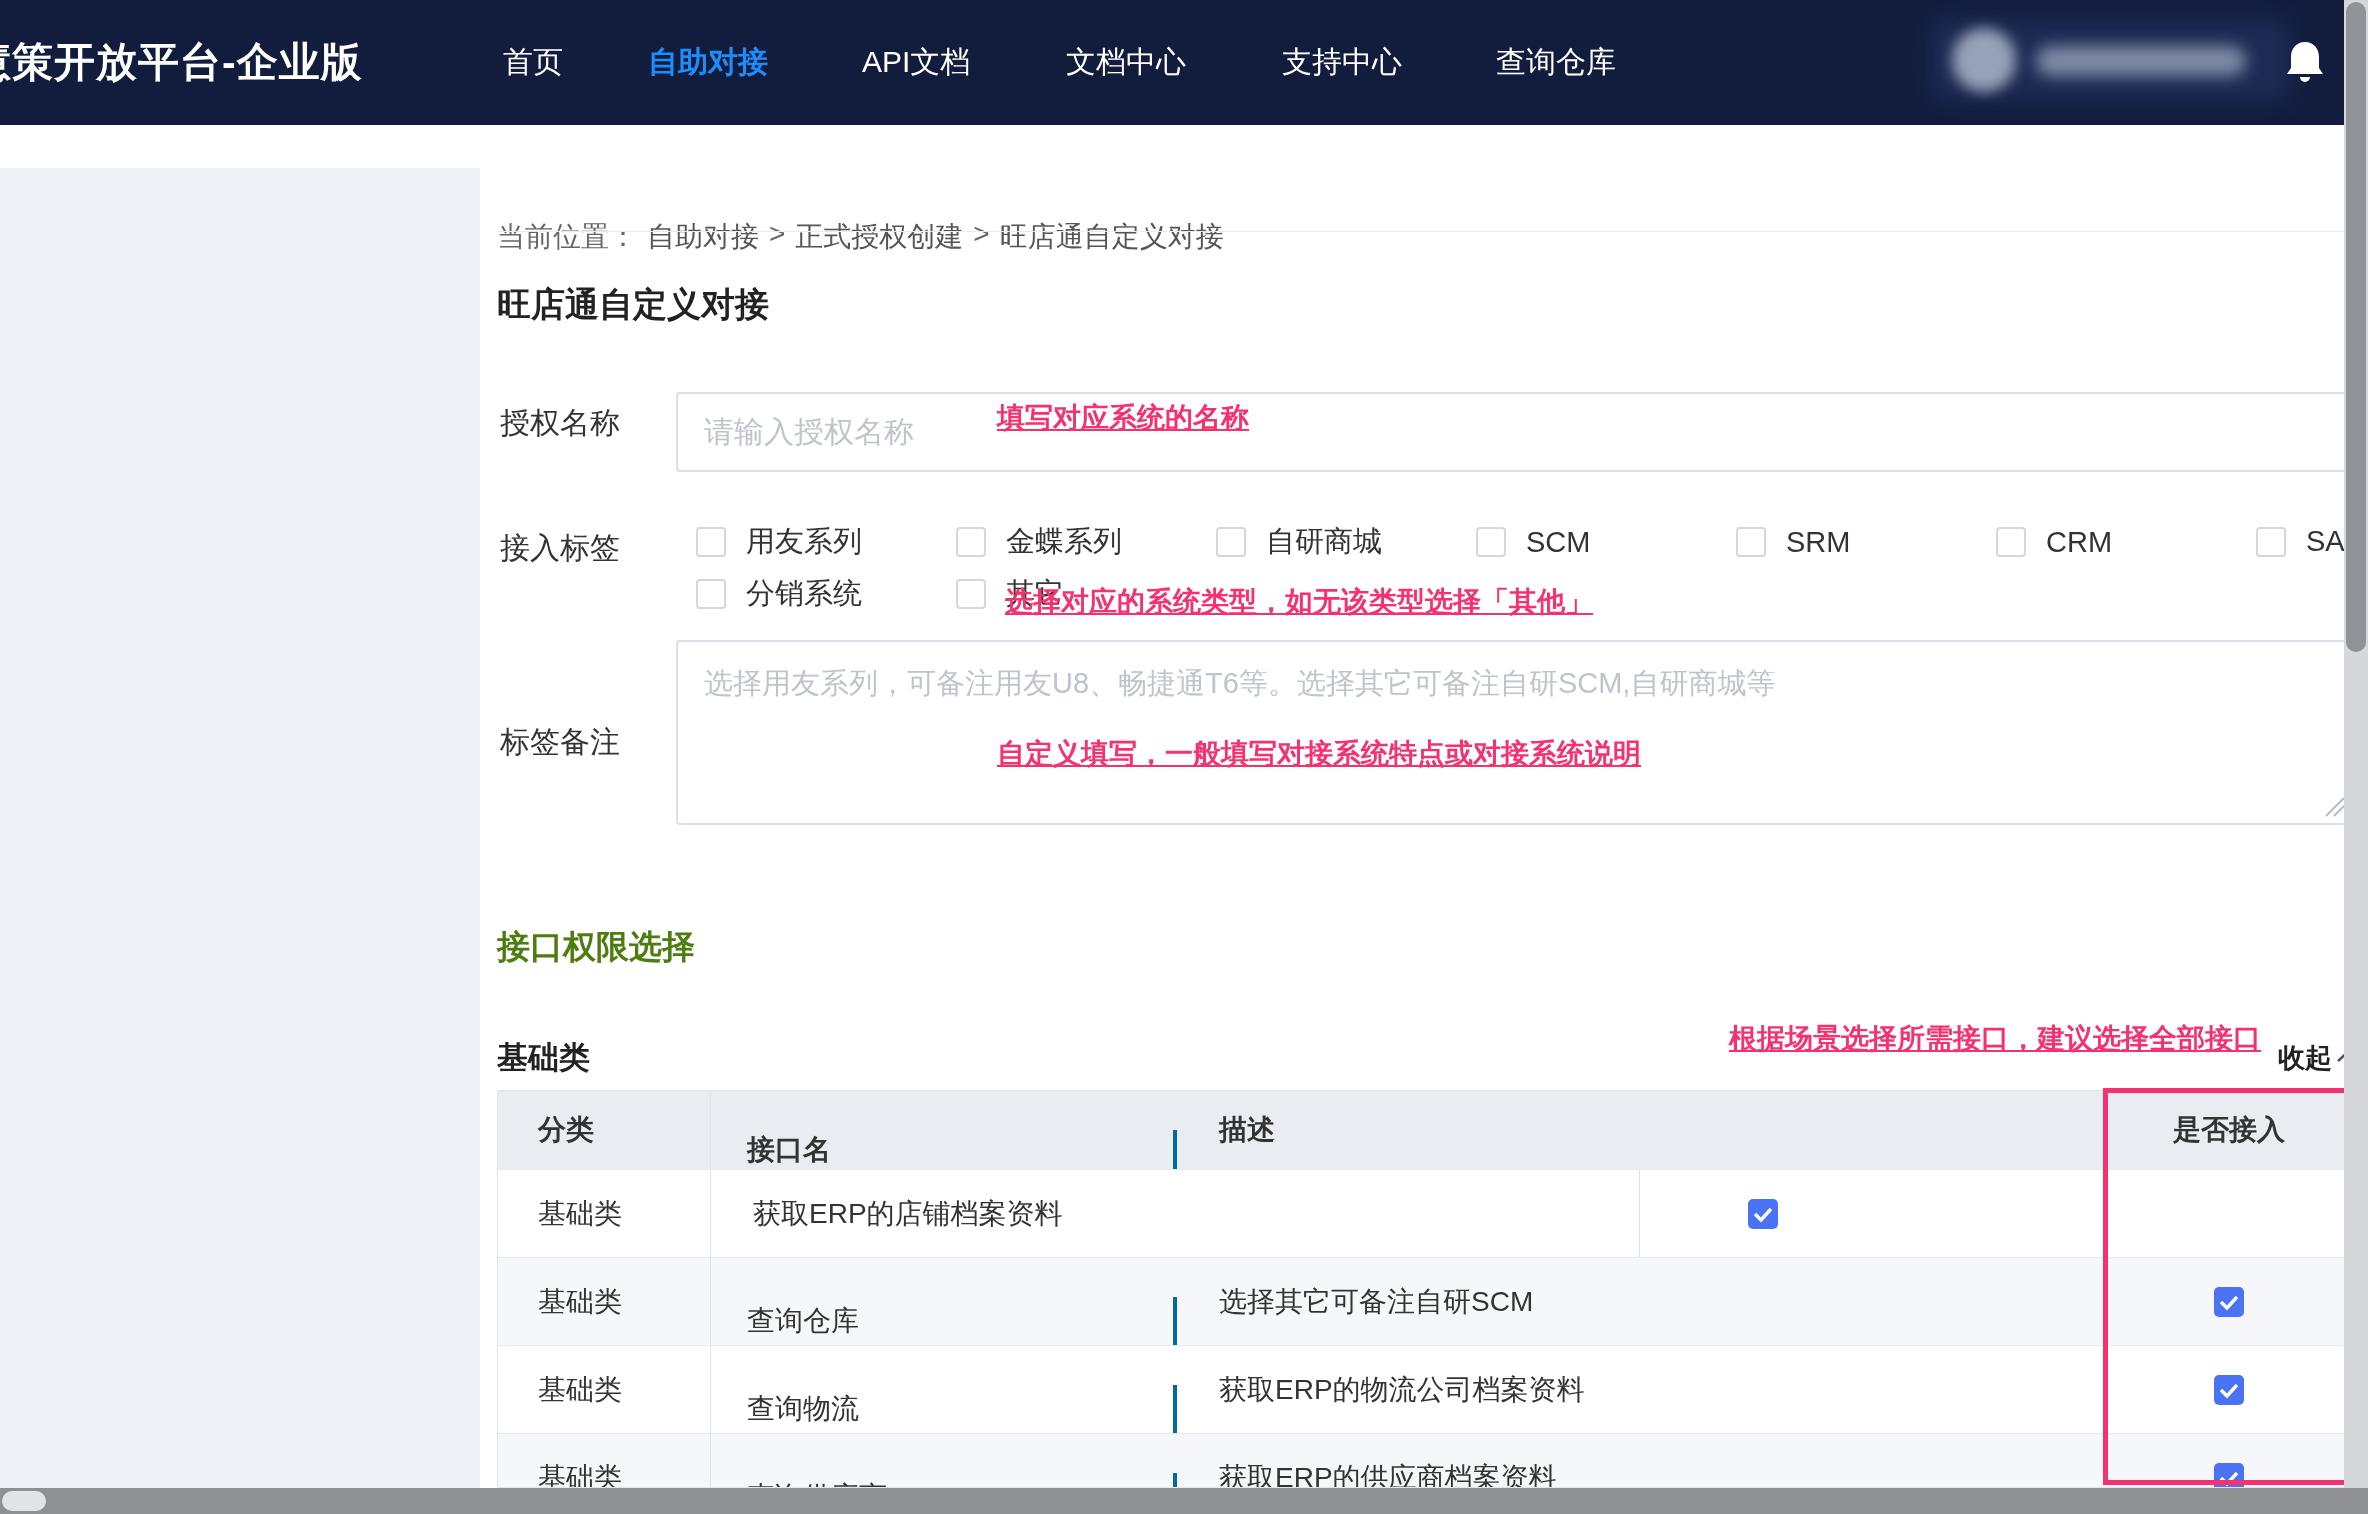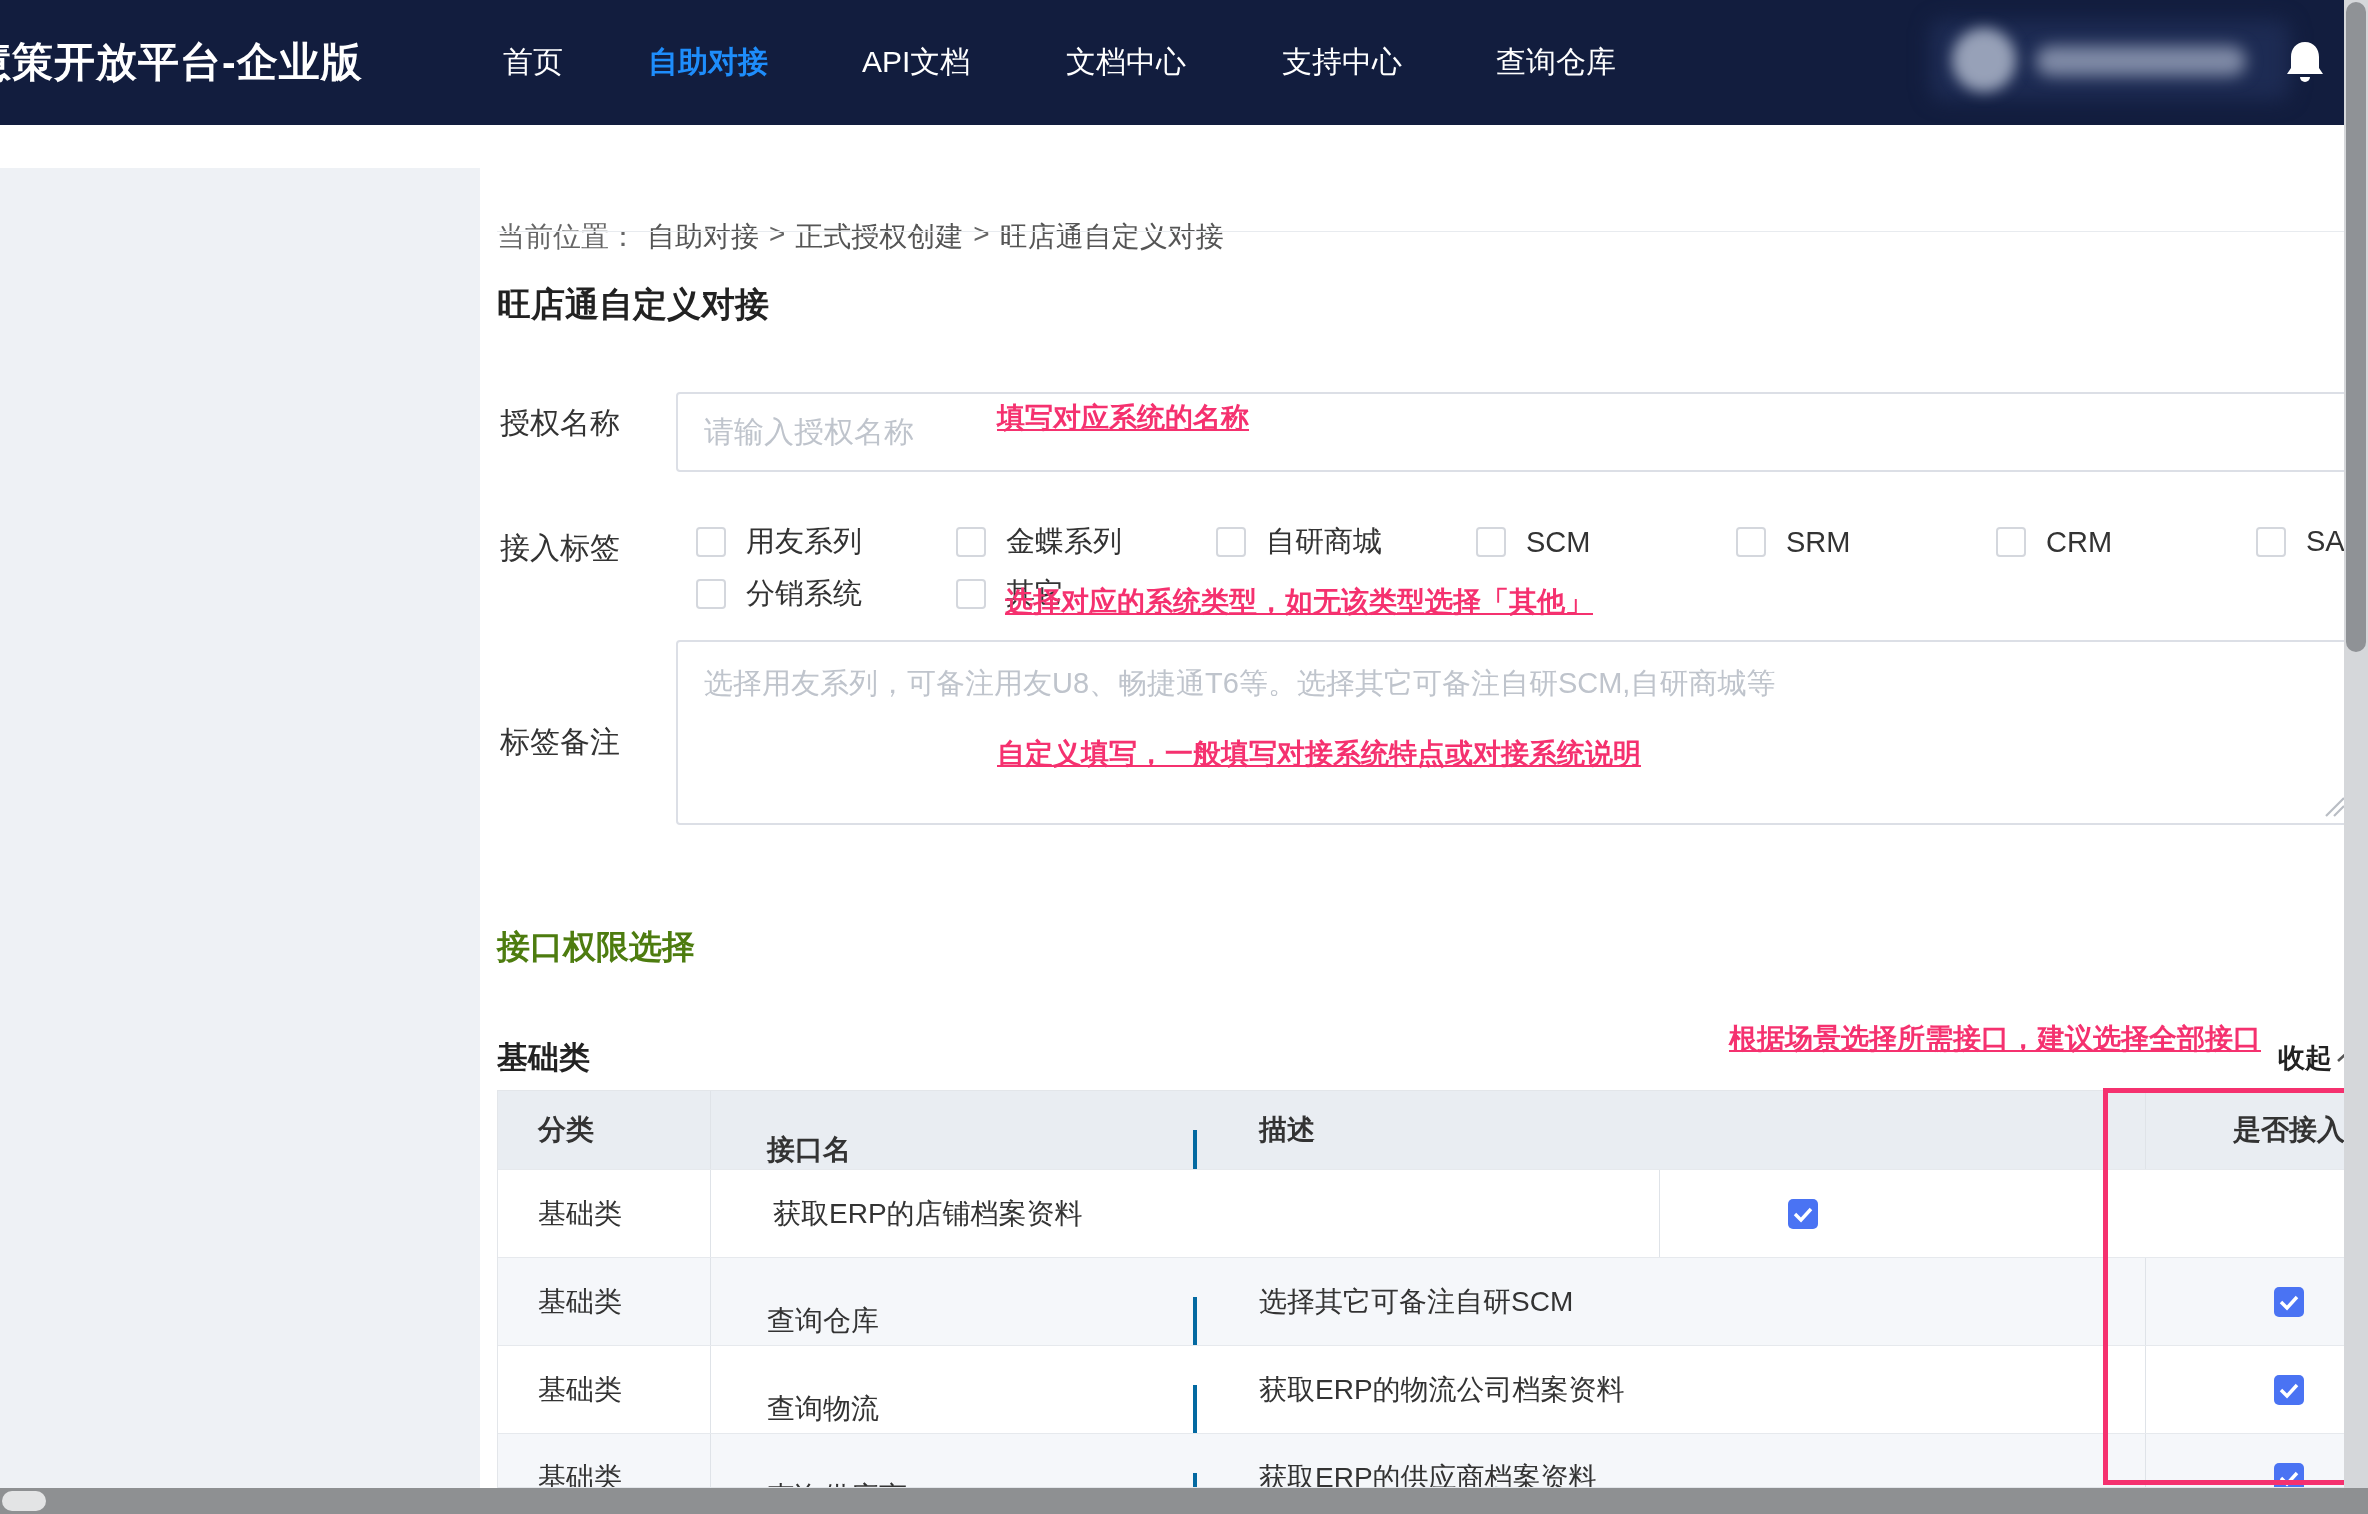--- a/index.html
+++ b/index.html
@@ -51,21 +51,21 @@
   .grip{position:absolute;left:2320px;top:792px;z-index:3;}
   .note{position:absolute;font-size:28px;font-weight:bold;color:#f5316f;white-space:nowrap;z-index:5;text-decoration:underline;}
   .section-title{position:absolute;left:497px;top:925px;font-size:33px;font-weight:bold;color:#4d7c0f;}
   .group-title{position:absolute;left:497px;top:1037px;font-size:31px;font-weight:bold;color:#222;}
   .collapse{position:absolute;left:2278px;top:1040px;font-size:27px;font-weight:bold;color:#222;z-index:1;cursor:pointer;}
   .collapse-chev{position:absolute;left:2334px;top:1046px;z-index:5;cursor:pointer;}
   .note-right{background:#fff;padding:2px 6px;}
   
   .ptable{position:absolute;left:497px;top:1090px;width:1858px;height:398px;overflow:hidden;z-index:1;
           border:1px solid #e3e6ea;box-sizing:border-box;}
-  .trow{display:flex;width:100%;box-sizing:border-box;gap:20px;}
+  .trow{display:flex;width:100%;box-sizing:border-box;}
   .trow.head{height:78px;background:#e9edf2;font-weight:bold;}
   .trow.body{height:88px;border-top:1px solid #e6e9ed;background:#fff;}
   .trow.body.alt{background:#f5f7fa;}
   .tcell{display:flex;align-items:center;font-size:28px;color:#333;box-sizing:border-box;flex:none;}
   .c1{width:213px;padding-left:40px;border-right:1px solid #dfe3e8;}
   .c2{width:466px;padding-left:36px;border-right:4px solid #0369a1;margin-top:39px;}
   .c3{width:929px;padding-left:42px;border-right:1px solid #dfe3e8;}
   .c4{width:246px;justify-content:center;}
   .cb-on{width:30px;height:30px;border-radius:5px;background:#4a73f3;display:flex;align-items:center;justify-content:center;cursor:pointer;}
   .hl-rect{position:absolute;left:2103px;top:1088px;width:252px;height:397px;border:5px solid #f5316f;box-sizing:border-box;z-index:6;pointer-events:none;}

